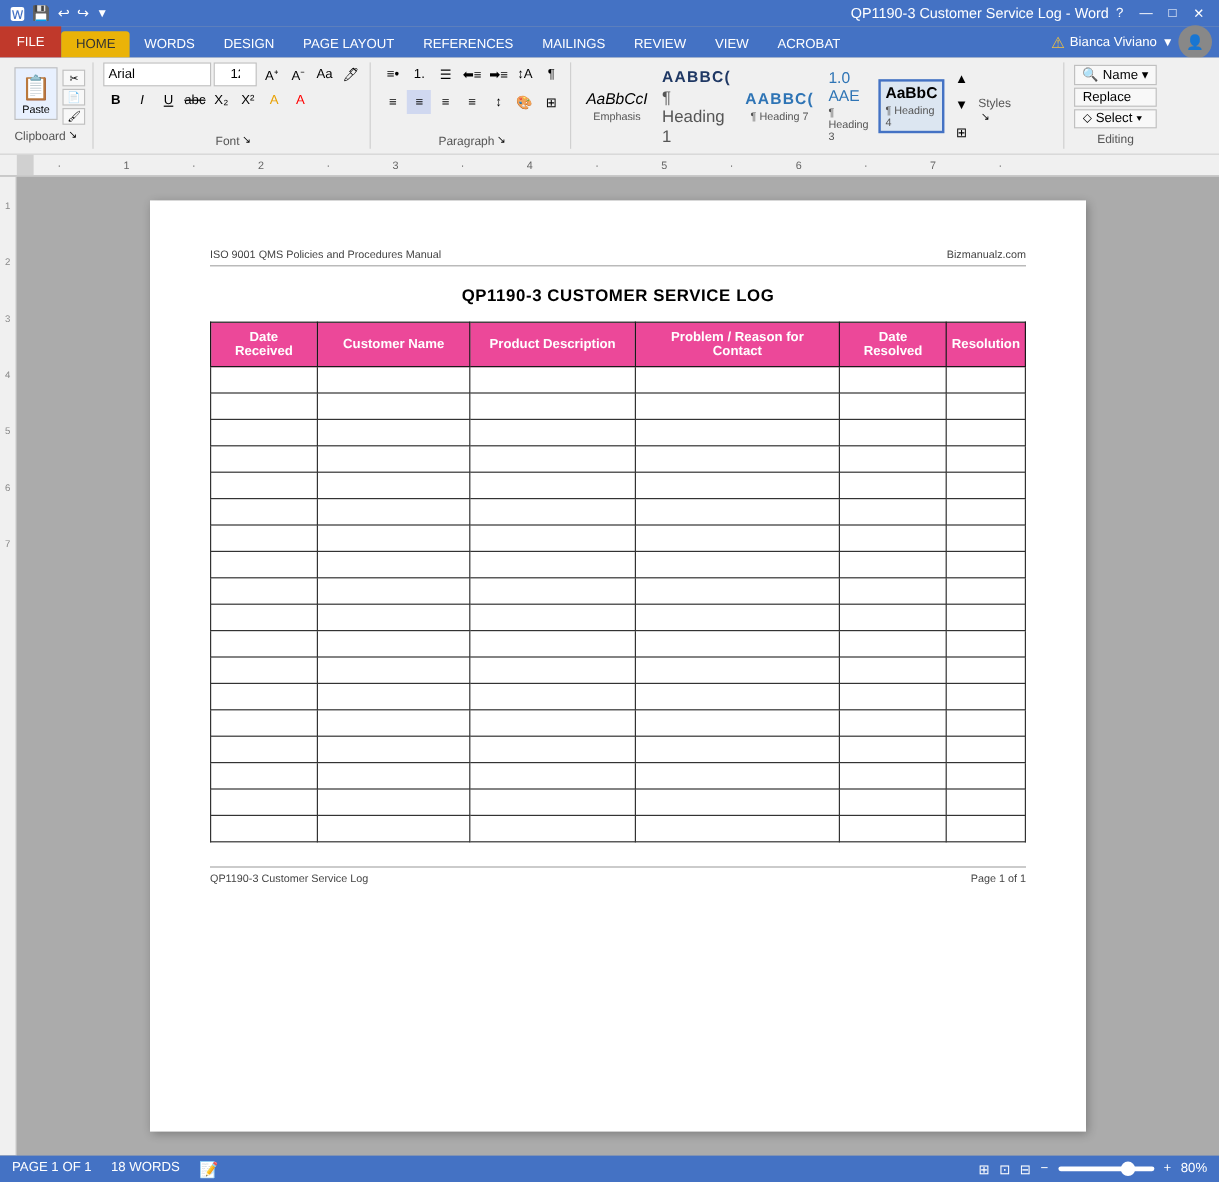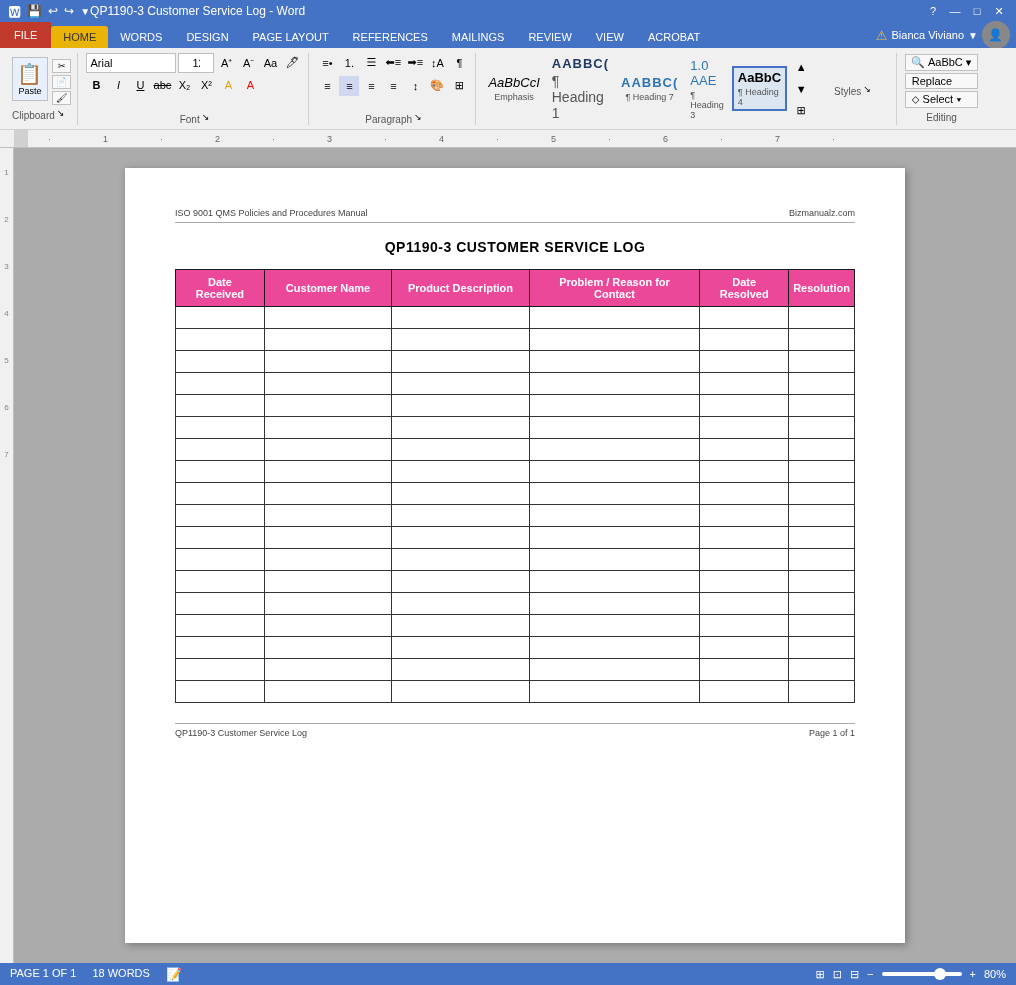--- a/index.html
+++ b/index.html
@@ -18,21 +18,21 @@
     .title-bar {
       background: #4472c4;
       color: white;
       height: 22px;
       display: flex;
       align-items: center;
       justify-content: space-between;
       padding: 0 8px;
       font-size: 12px;
     }
-    .title-bar-title { flex: 1; text-align: left; }
+    .title-bar-title { flex: 1; text-align: right; }
     .title-bar-controls { display: flex; gap: 4px; }
     .title-bar-controls span {
       width: 18px; height: 18px;
       display: flex; align-items: center; justify-content: center;
       font-size: 11px; cursor: pointer;
     }
     .ribbon-tab {
       padding: 4px 12px;
       font-size: 11px;
       color: white;
@@ -464,28 +464,28 @@
       <div class="style-item" style="border:2px solid #4472c4;background:#dce6f1;">
         <div class="style-preview" style="font-size:13px;font-weight:bold;">AaBbC</div>
         <div style="font-size:9px;color:#555;">¶ Heading 4</div>
       </div>
       <div style="display:flex;flex-direction:column;gap:2px;">
         <button class="icon-btn">▲</button>
         <button class="icon-btn">▼</button>
         <button class="icon-btn">⊞</button>
       </div>
     </div>
-    <div style="display:flex;justify-content:center;width:100%;margin-top:4px;">
+    <div style="display:flex;width:100%;margin-top:4px;flex-direction:column;">
       <span class="ribbon-section-label">Styles</span>
       <span style="font-size:9px;margin-left:2px;">↘</span>
     </div>
   </div>
 
   <div class="find-section">
-    <button class="find-btn">🔍 AaBbC ▾</button>
+    <button class="find-btn">🔍 Name ▾</button>
     <button class="find-btn">Replace</button>
     <button class="find-btn">⬦ Select ▾</button>
     <span class="ribbon-section-label" style="text-align:center;">Editing</span>
   </div>
 </div>
 
 <div class="ruler">
   <div class="ruler-left"></div>
   <div style="display:flex;gap:0;padding-left:20px;flex:1;">
     <span style="margin-right:52px;">·</span>

